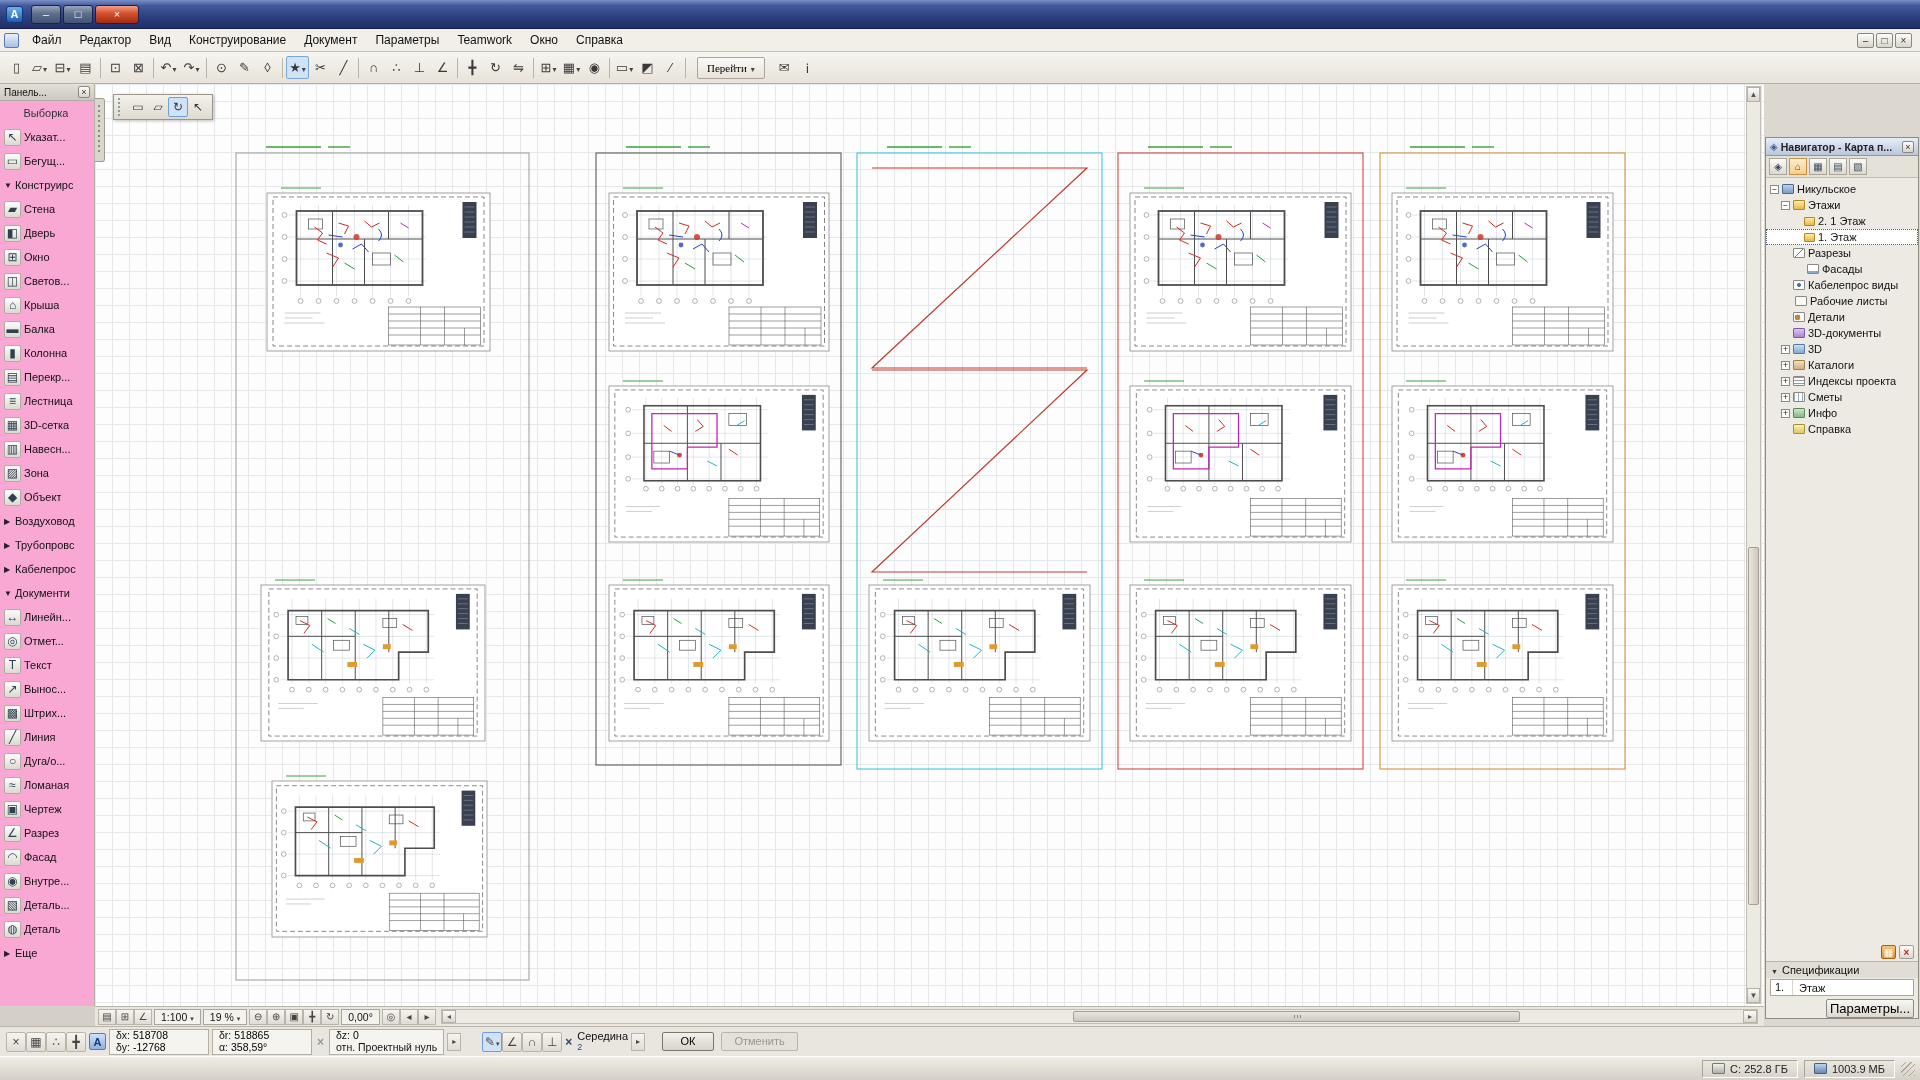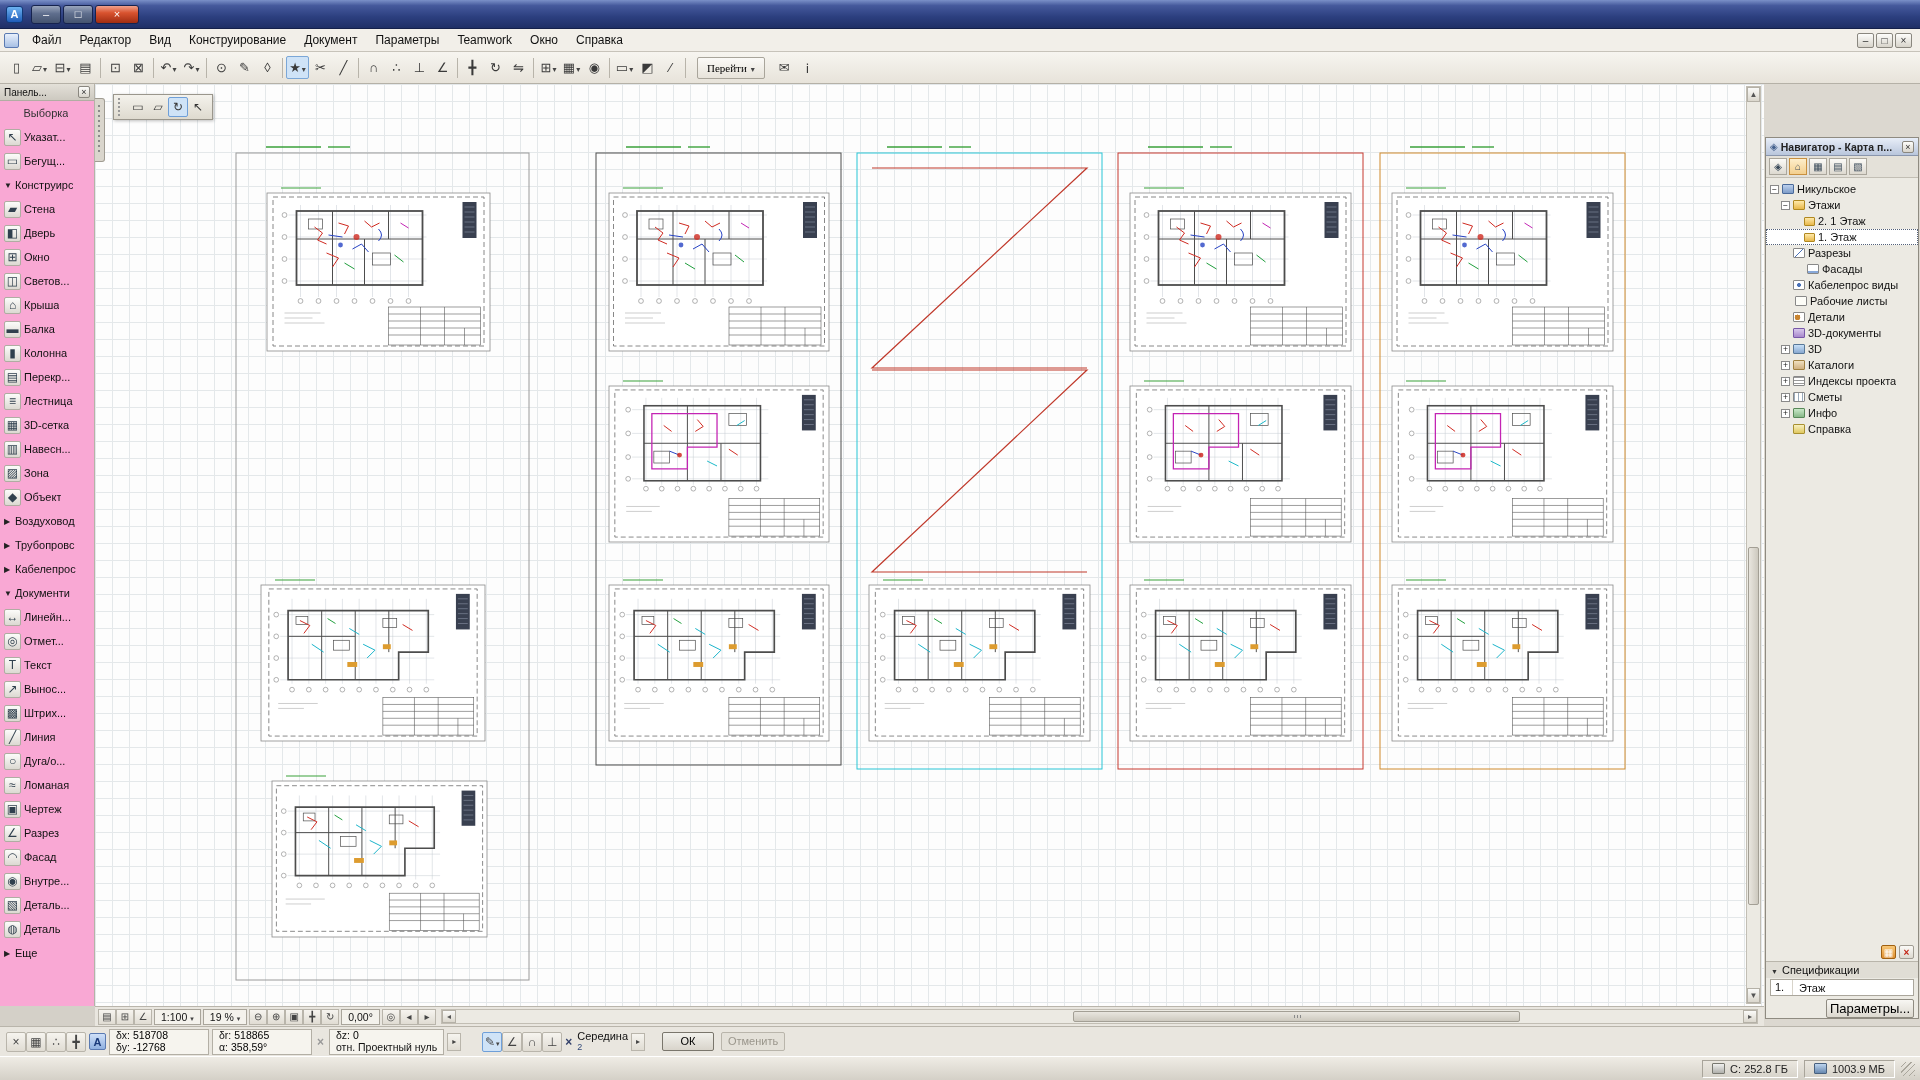--- a/index.html
+++ b/index.html
@@ -188,21 +188,21 @@
     min-width:100px; }
   .tracker-box .val { margin-left:3px; color:#000; }
   .sb-next { width:14px; height:18px; display:inline-flex; align-items:center; justify-content:center;
     font-size:8px; color:#444; border:1px solid #b9b5ab; background:linear-gradient(#f6f4ef,#e0dcd3); }
   .sb-next::after { content:"▸"; }
   .snap-point { display:flex; flex-direction:column; line-height:11px; margin-left:2px; }
   .snap-point .cnt { font-size:9px; color:#334a7a; }
   .mid-x { color:#33406a; font-weight:bold; font-size:12px; }
   .ok-btn { width:52px; height:19px; background:linear-gradient(#f2f1ec,#d8d4cb); border:1px solid #7a766c;
     border-radius:2px; font-size:11px; text-align:center; line-height:17px; margin-left:14px; }
-  .cancel-btn { width:64px; height:19px; background:#e4e1d9; border:1px solid #b9b5ab; border-radius:2px;
+  .cancel-btn { width:77px; height:19px; background:#e4e1d9; border:1px solid #b9b5ab; border-radius:2px;
     font-size:11px; text-align:center; line-height:17px; color:#9a968c; margin-left:4px; }
 
   
   .bottombar { position:absolute; left:0; top:1056px; width:1920px; height:24px;
     background:linear-gradient(#efece5,#d4d0c7); border-top:1px solid #fff; display:flex;
     align-items:center; padding:0 5px; gap:6px; }
   .bb-spacer { flex:1; }
   .bb-cell { display:flex; align-items:center; gap:5px; padding:0 9px; height:18px; font-size:11px;
     color:#222; border:1px solid; border-color:#a8a49a #fff #fff #a8a49a; }
   .disk-icon { width:13px; height:11px; background:linear-gradient(#f0f0ee,#b0b0ac); border:1px solid #787870;

